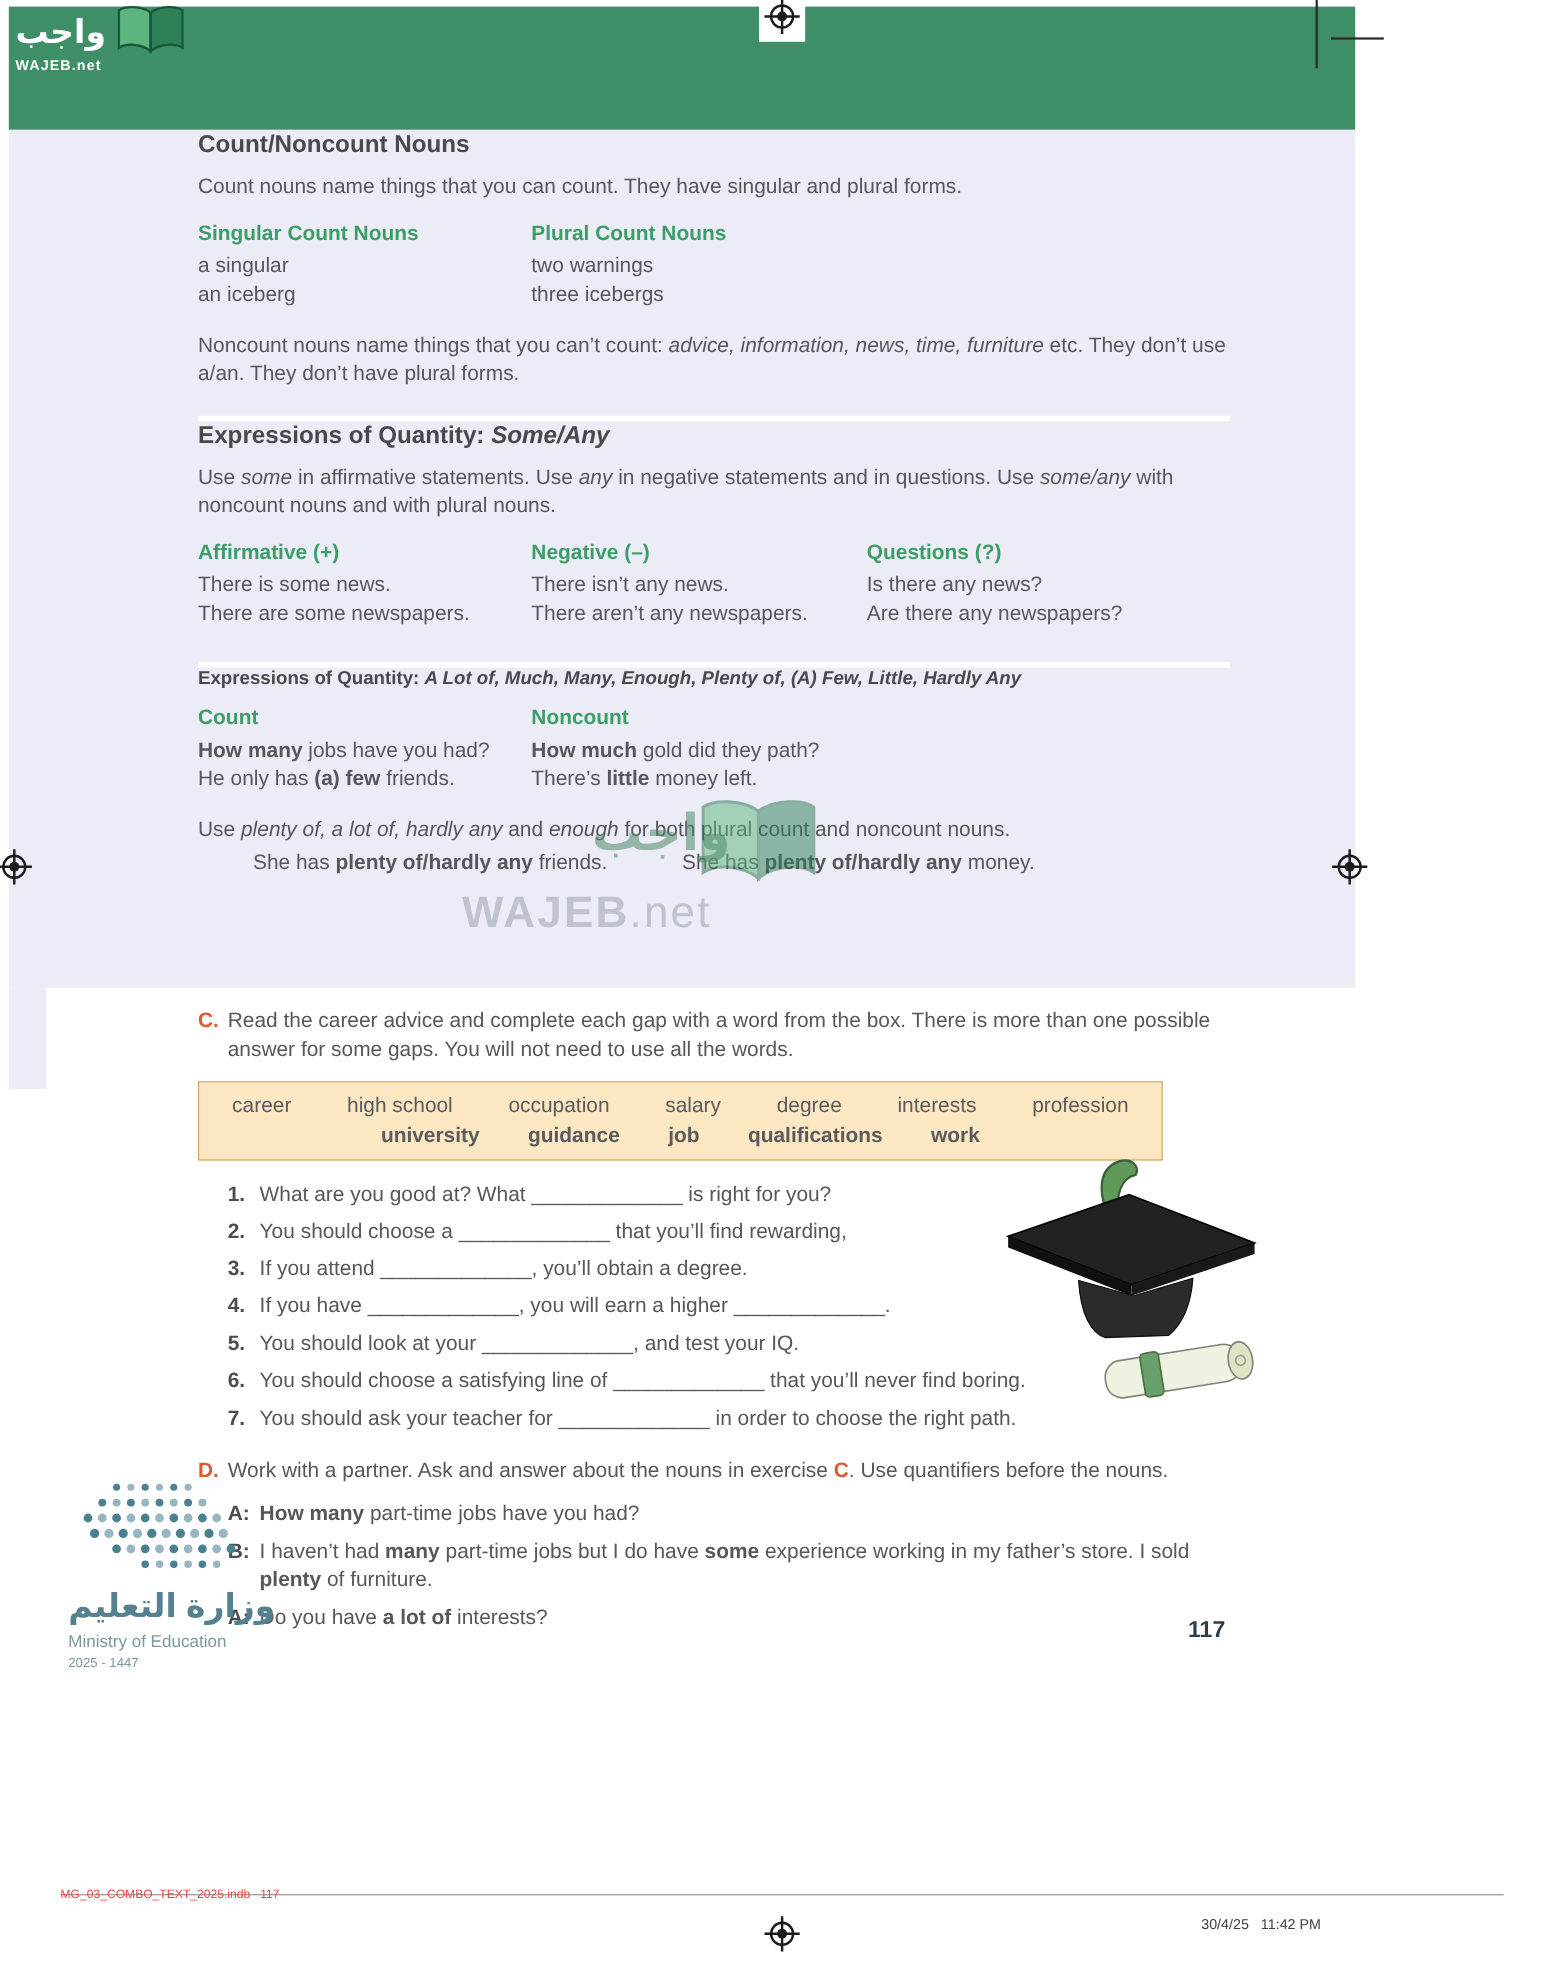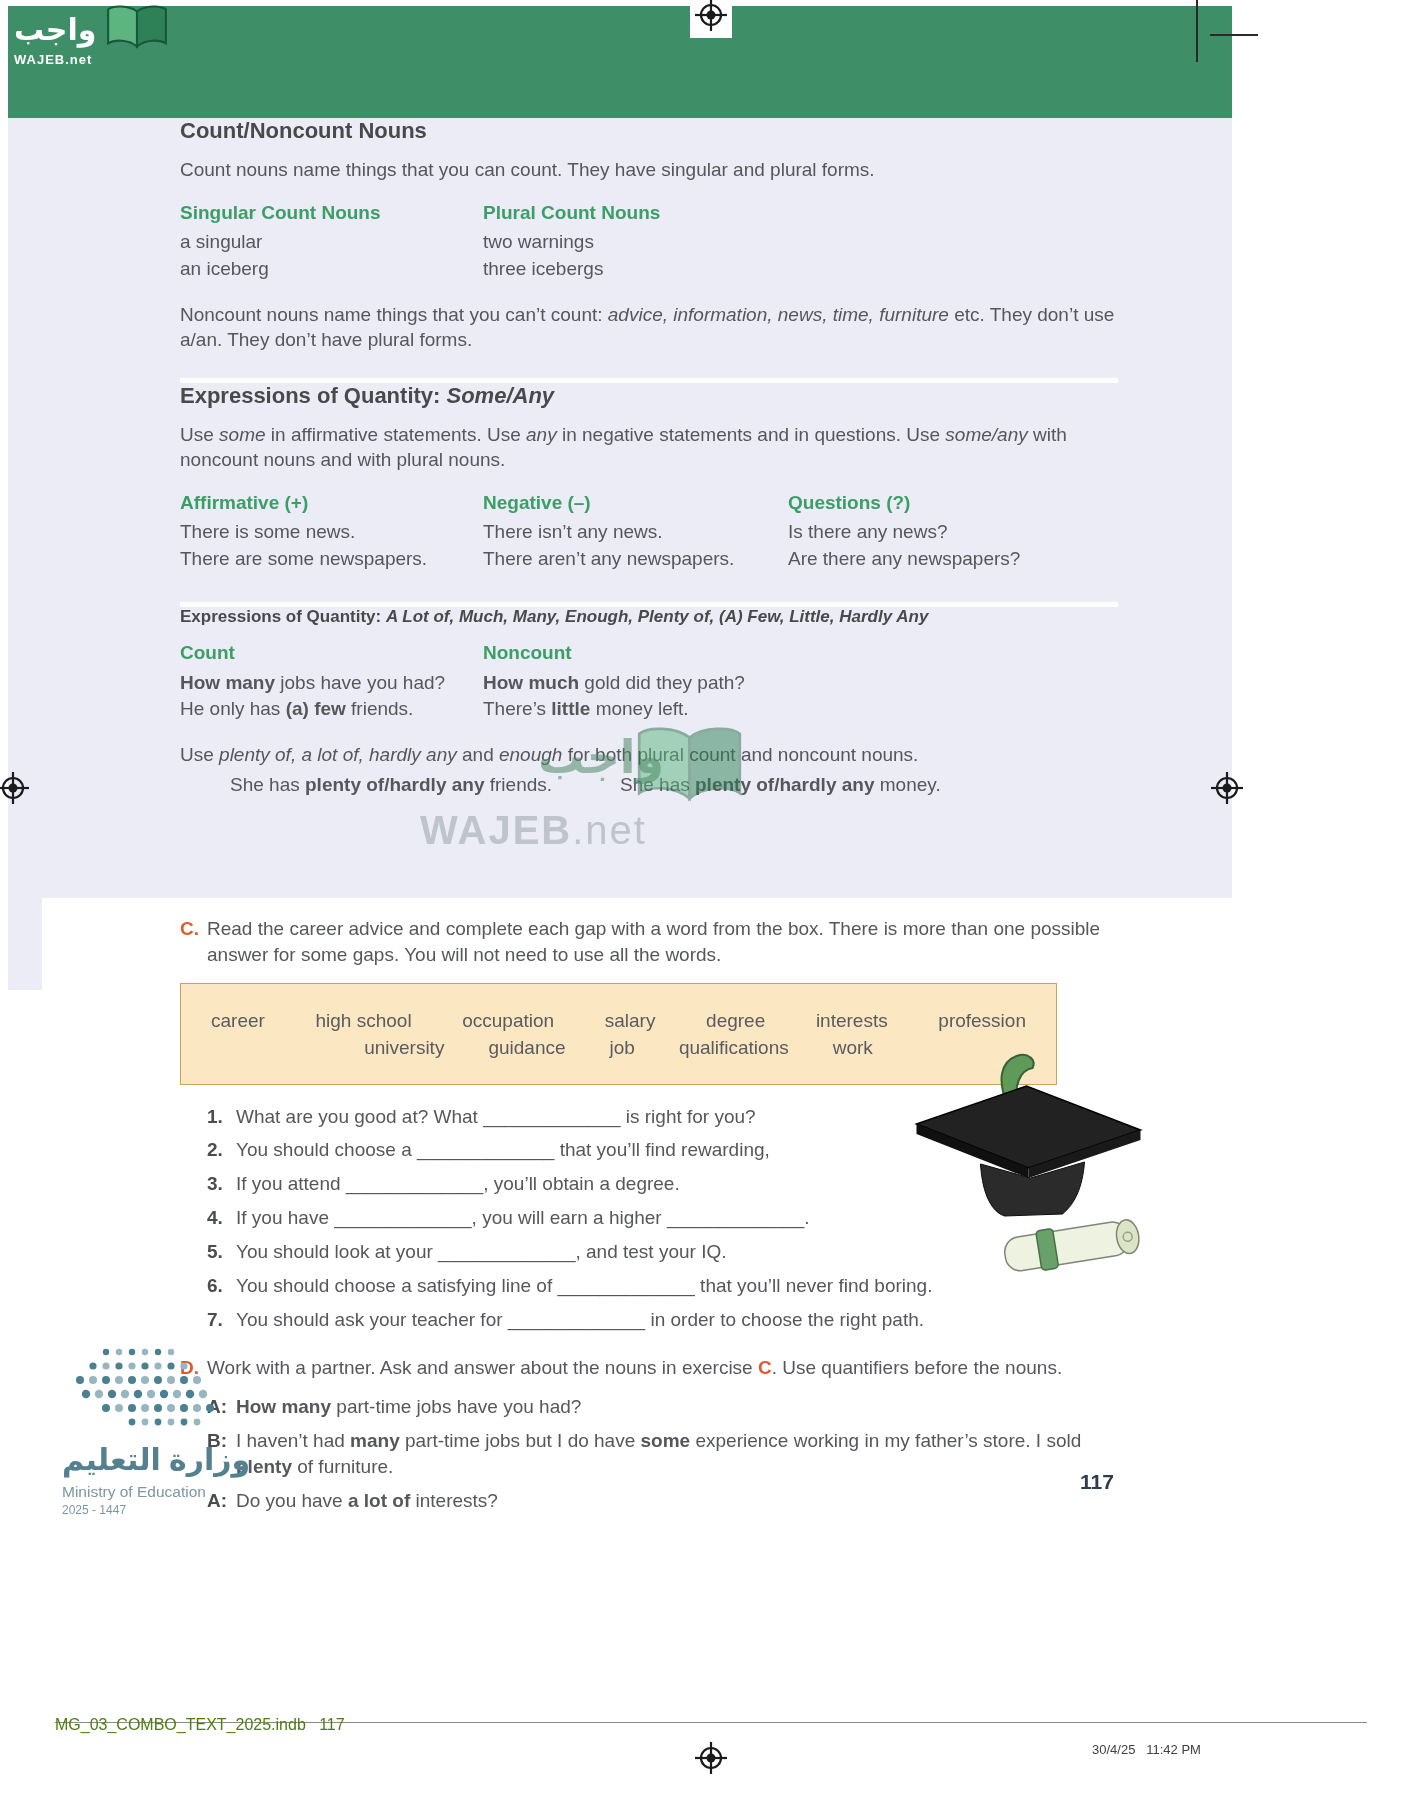--- a/index.html
+++ b/index.html
@@ -44,43 +44,43 @@
   .wm-book{position:absolute;left:212px;top:0;opacity:.5;}
   .wm-ar{position:absolute;left:118px;top:8px;font-size:46px;font-weight:700;color:#4f8a68;opacity:.55;}
   .wm-text{position:absolute;left:0;top:86px;font-size:40px;color:#9aa2ab;opacity:.55;letter-spacing:2px;}
   .wm-text b{font-weight:700;}
 
   
   .exercises{position:absolute;left:180px;top:916px;width:985px;font-size:19px;line-height:1.36;color:#56575b;}
   .ex-head{display:flex;}
   .ex-label{width:27px;font-weight:700;color:#df5a2c;flex:0 0 27px;}
   .ex-text{width:895px;margin:0;}
-  .word-box{margin-top:15px;width:815px;background:#fce7c3;border:1px solid #c9a25e;padding:23px 30px;color:#5a5b5e;}
+  .word-box{margin-top:15px;width:815px;background:#fce7c3;border:1px solid #c9a25e;padding:8px 30px;color:#5a5b5e;}
   .wb-row{display:flex;justify-content:space-between;line-height:27px;}
-  .wb-row.center{justify-content:center;gap:44px;}
+  .wb-row.center{justify-content:center;gap:44px;font-weight:bold;}
   ol.gap-list{list-style:none;margin:19px 0 0 27px;padding:0;}
   ol.gap-list li{display:flex;margin-bottom:8px;}
   ol.gap-list .num{width:29px;flex:0 0 29px;font-weight:700;color:#4b4c4e;}
   .ex-head.d{margin-top:23px;}
   .dialog{margin:13px 0 0 27px;}
   .d-row{display:flex;margin-bottom:8px;}
   .d-sp{width:29px;flex:0 0 29px;font-weight:700;color:#4b4c4e;}
   .d-line{width:910px;}
 
   
   .illustration{position:absolute;left:898px;top:1046px;}
 
   
   .ministry{position:absolute;left:62px;top:1338px;width:240px;}
   .min-ar{font-size:30px;font-weight:700;color:#55808f;margin-top:4px;}
   .min-en{font-size:15.5px;color:#7c97a1;margin-top:6px;}
   .min-yr{font-size:12px;color:#7c97a1;margin-top:2px;}
   .page-number{position:absolute;left:1080px;top:1470px;font-size:21px;font-weight:700;color:#2e3d4c;}
   .footer-rule{position:absolute;left:55px;top:1722px;width:1312px;height:1px;background:#8a8a8a;}
-  .footer-left{position:absolute;left:55px;top:1716px;font-size:16px;color:#4d7c0f;white-space:pre;}
+  .footer-left{position:absolute;left:55px;top:1716px;font-size:11px;color:#ef4444;white-space:pre;}
   .footer-right{position:absolute;left:1092px;top:1742px;font-size:13px;color:#404040;white-space:pre;}
 </style>
 </head>
 <body>
 
 <div class="sheet">
 
   <div class="green-band"></div>
 
   <div class="logo">

